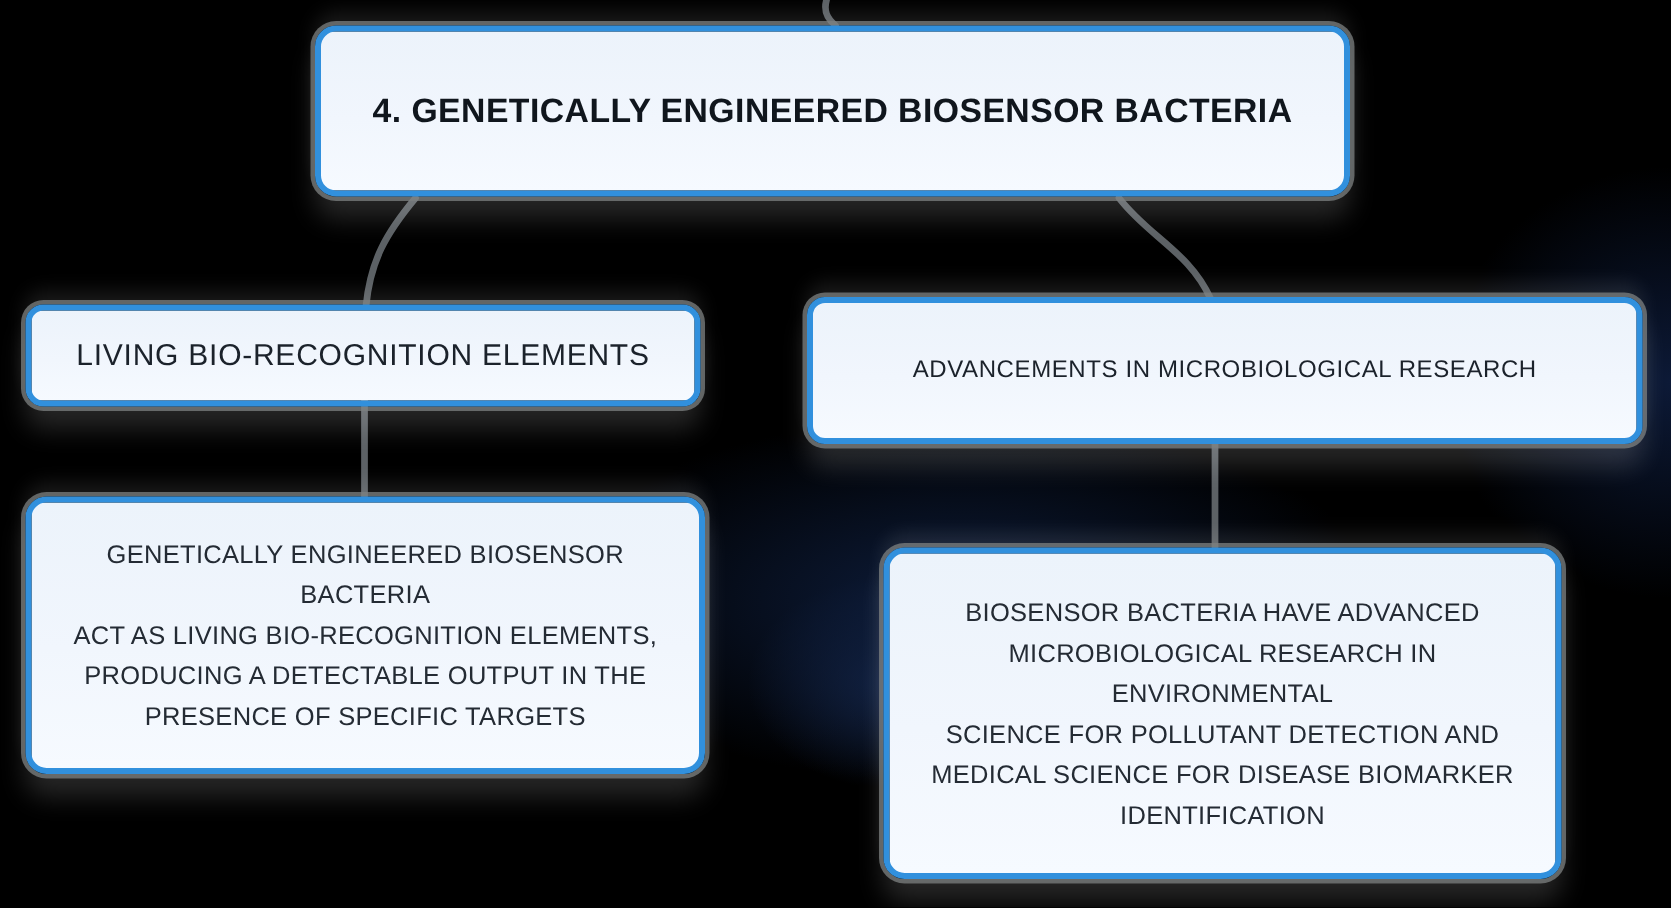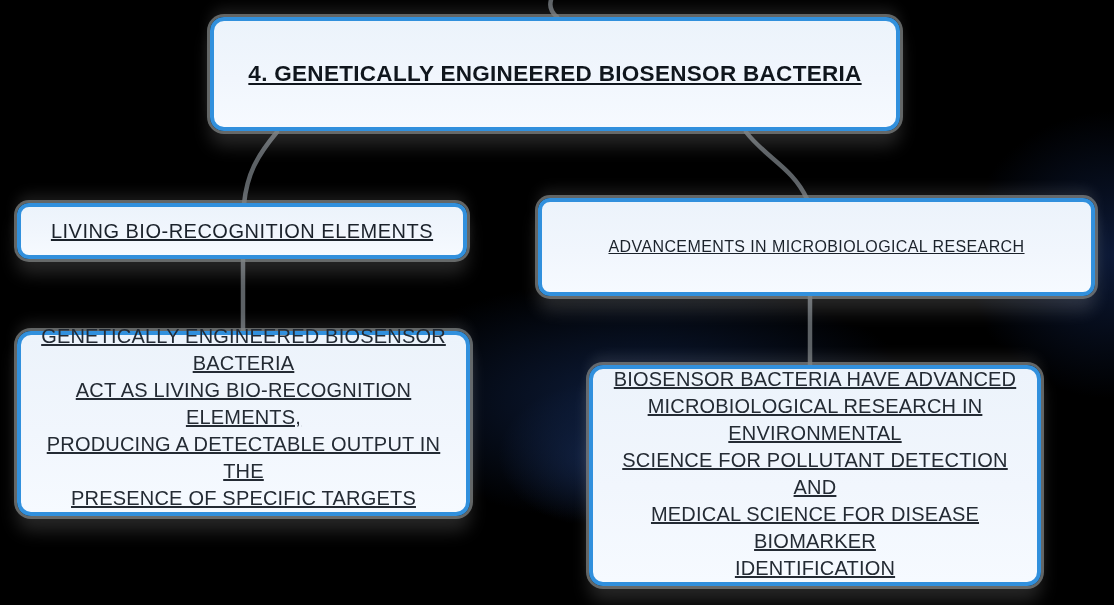--- a/index.html
+++ b/index.html
@@ -37,55 +37,53 @@
     text-align: center;
     background: linear-gradient(180deg, #ecf3fb 0%, #f1f6fd 55%, #f6faff 100%);
     border: 4px solid #3190dd;
     border-radius: 14px;
     box-shadow:
       0 0 0 3px rgba(125,130,129,0.75),
       0 -9px 13px rgba(255,255,255,0.10),
       0 15px 17px rgba(255,255,255,0.15);
     color: #1b222b;
     cursor: pointer;
-    text-decoration: underline;
   }
   .node-root {
     left: 210px; top: 17px;
     width: 690px; height: 114px;
     font-weight: bold;
     font-size: 22.5px;
     letter-spacing: 0.3px;
     color: #10161d;
     padding: 0 16px;
   }
   .node-topic-left {
     left: 17px; top: 203px;
-    width: 450px; height: 56px;
+    width: 450px; height: 68px;
     font-size: 20px;
     letter-spacing: 0.5px;
     border-radius: 12px;
     padding: 18px 12px;
   }
   .node-topic-right {
     left: 538px; top: 198px;
     width: 557px; height: 98px;
     font-size: 16px;
     letter-spacing: 0.4px;
     border-radius: 12px;
     padding: 0 12px;
   }
   .node-detail {
-    font-size: 20px;
+    font-size: 17px;
     line-height: 27px;
     letter-spacing: 0.2px;
     color: #242b34;
     white-space: pre-line;
     padding: 0 10px;
-    align-items: flex-end;
   }
   .node-detail-left {
     left: 17px; top: 331px;
     width: 453px; height: 185px;
   }
   .node-detail-right {
     left: 589px; top: 365px;
     width: 452px; height: 221px;
   }
 </style>

